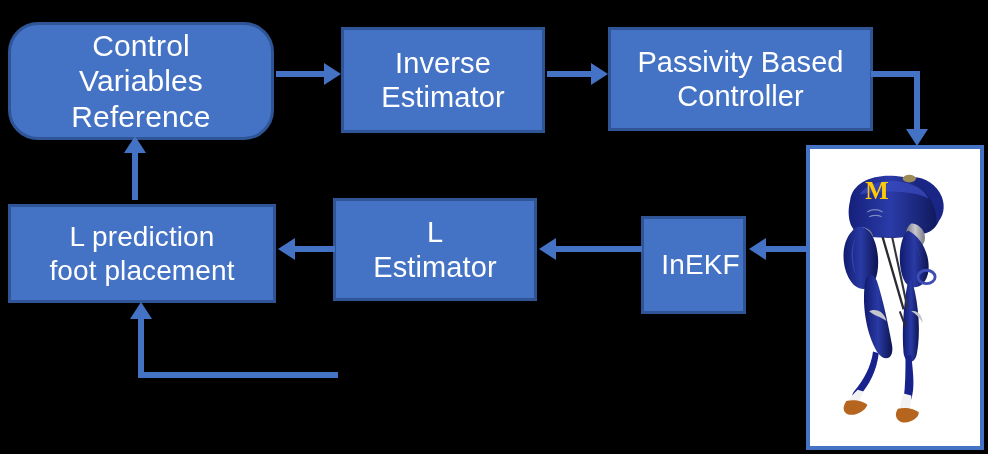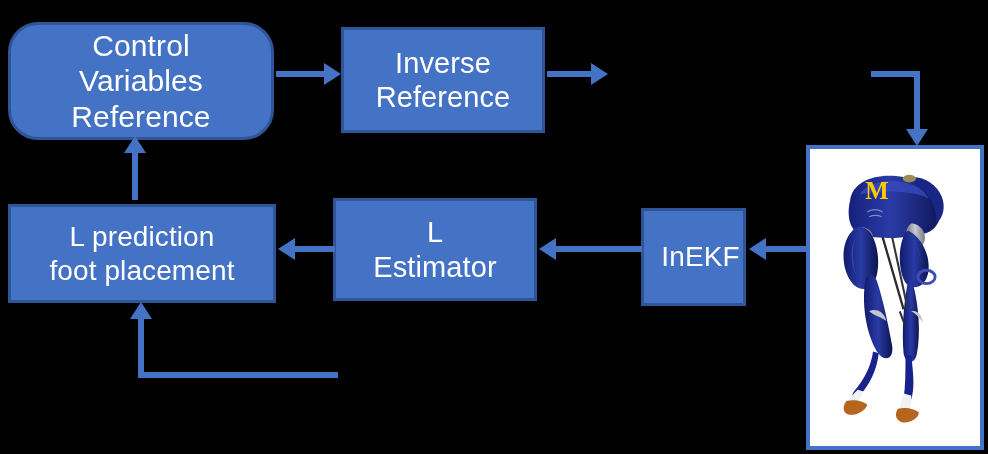--- a/index.html
+++ b/index.html
@@ -48,21 +48,21 @@
   }
   #node-l-prediction-foot-placement {
     left: 8px;  top: 204px; width: 268px; height: 99px;
     font-size: 28px;
   }
   #node-l-estimator {
     left: 333px; top: 198px; width: 204px; height: 103px;
     font-size: 29px;
   }
   #node-inekf {
-    left: 641px; top: 208px; width: 105px; height: 98px;
+    left: 641px; top: 216px; width: 105px; height: 98px;
     font-size: 28px;
     padding-left: 14px;
   }
   #node-operator-commands {
     left: 336px; top: 325px; width: 201px; height: 100px;
     font-size: 29px;
   }
   
   #robot-panel {
     position: absolute;
@@ -111,22 +111,24 @@
 </head>
 <body>
 
 <div id="diagram">
 
   <div class="node" id="node-control-variables-reference">Control
 Variables
 Reference</div>
 
   <div class="node" id="node-inverse-kinematics">Inverse
-Reference</div>
-
+Estimator</div>
+
+  <div class="node" id="node-passivity-based-controller">Passivity Based
+Controller</div>
 
   <div class="node" id="node-l-prediction-foot-placement">L prediction
 foot placement</div>
 
   <div class="node" id="node-l-estimator">L
 Estimator</div>
 
   <div class="node" id="node-inekf">InEKF</div>
 
 

